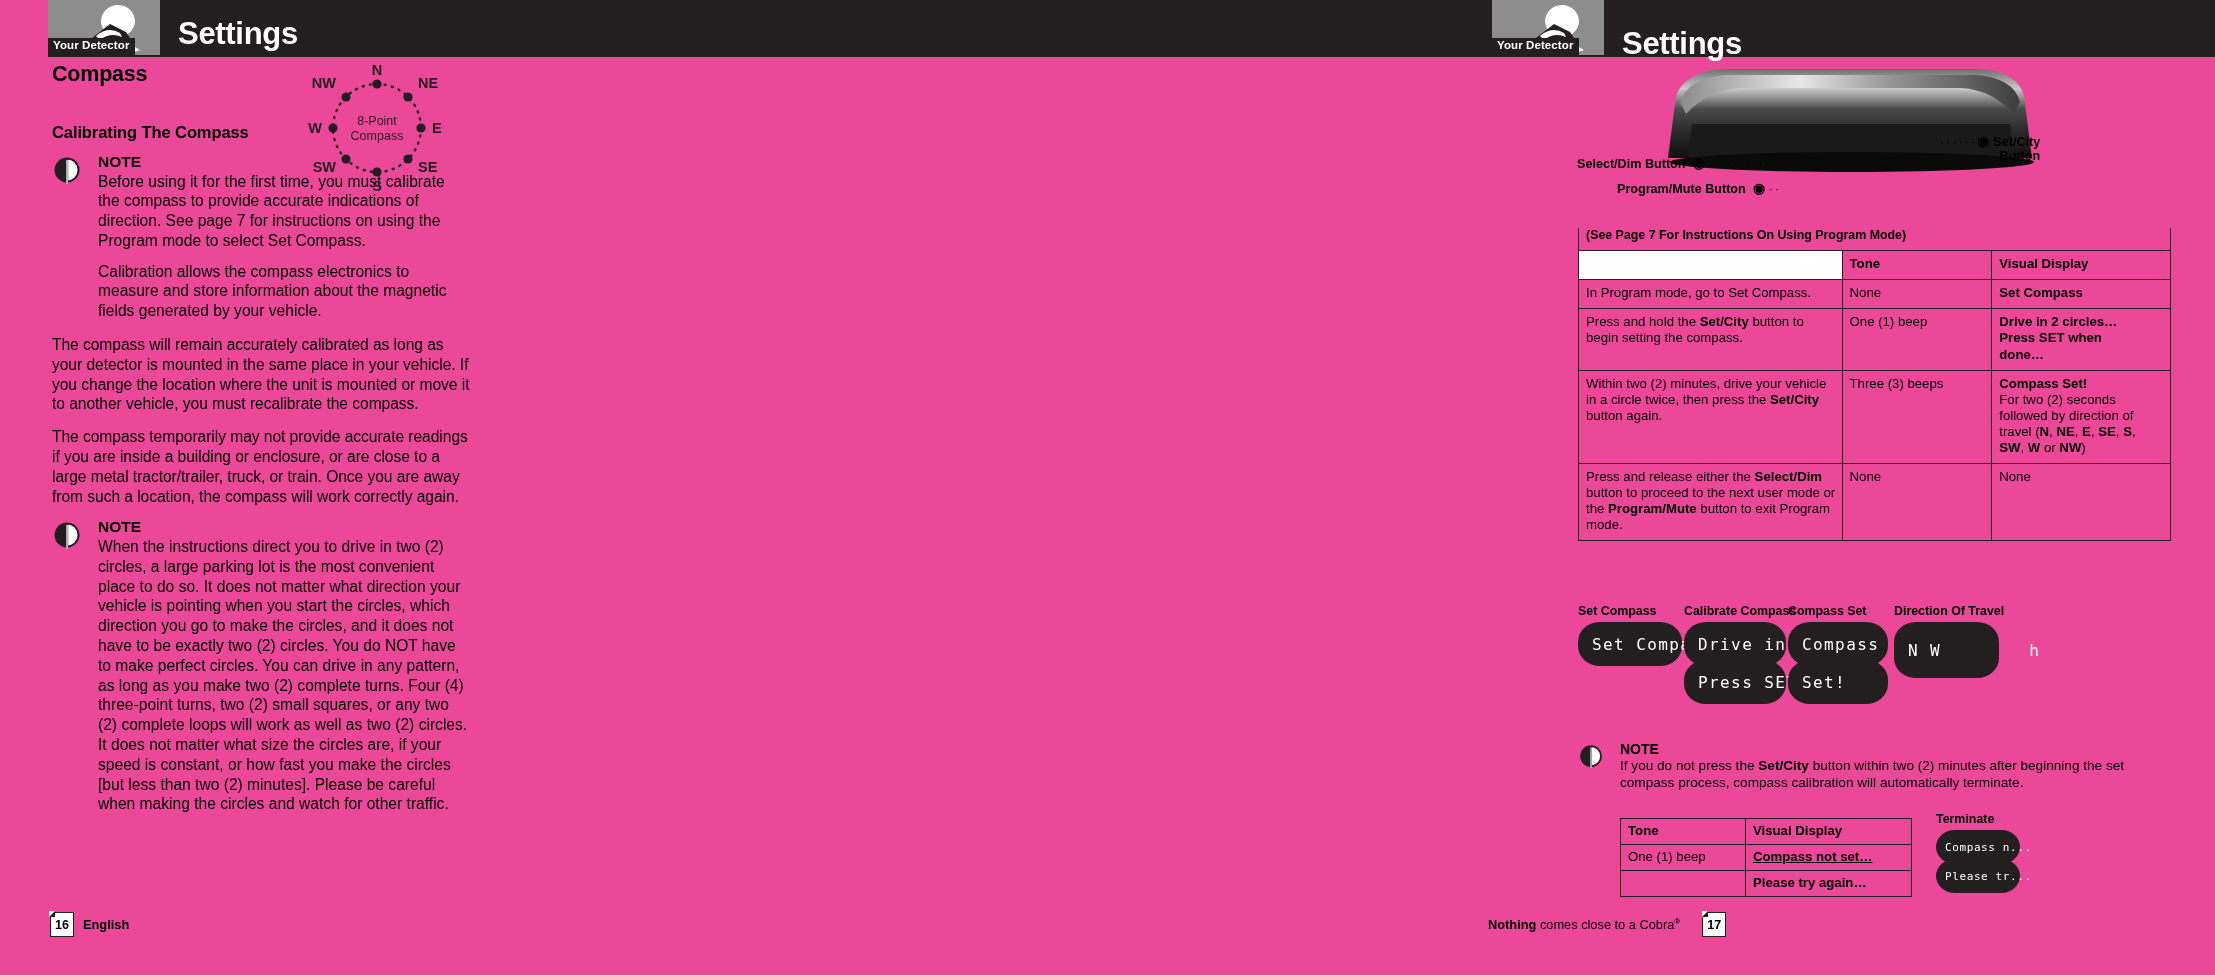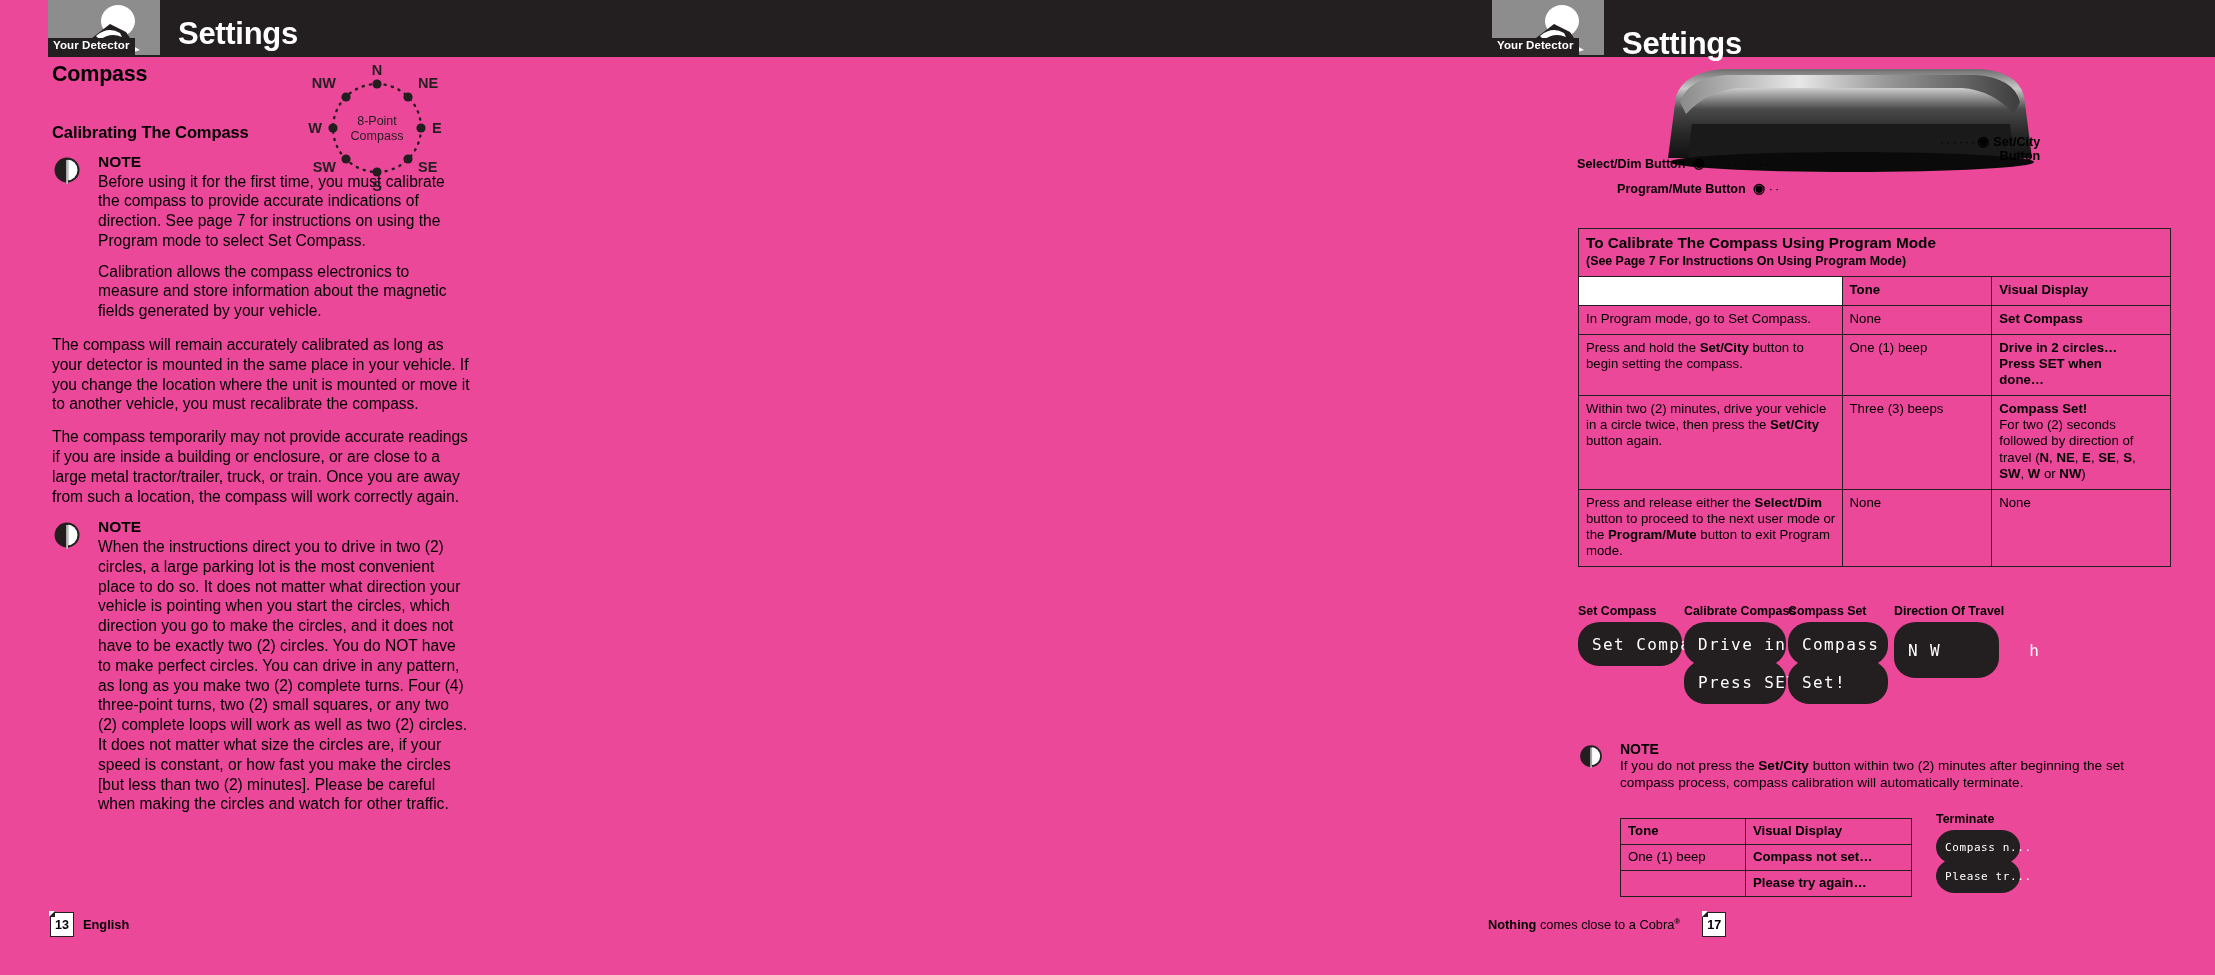--- a/index.html
+++ b/index.html
@@ -237,23 +237,20 @@
     <span style="letter-spacing:2px; font-weight:normal;">··</span>
   </div>
   <div class="callout" style="left:1940px; top:125px; text-align:right;margin-top:8px;">
     <span style="font-weight:normal; letter-spacing:2px;">······</span><span style="font-size:14px;">◉&nbsp;</span><span>Set/City</span>
     <div style="margin-left:54px;">Button</div>
   </div>
 
   <table class="tbl">
     <tbody id="tbl-body">
         <tr>
-          <td class="title-cell" colspan="3">To Calibrate The Compass Using Program Mode</td>
-        </tr>
-        <tr>
           <td class="sub-cell" colspan="3">(See Page 7 For Instructions On Using Program Mode)</td>
         </tr>
         <tr>
           <th class="c-step" style="background: rgb(255, 255, 255); border-right: 1.4px solid rgb(35, 31, 32); border-left: 1.4px solid rgb(35, 31, 32); border-top: 1.4px solid rgb(35, 31, 32);"></th>
           <th class="c-tone">Tone</th>
           <th class="c-vis">Visual Display</th>
         </tr>
         <tr>
           <td class="c-step">In Program mode, go to Set Compass.</td>
           <td class="c-tone">None</td>
@@ -311,39 +308,39 @@
   </div>
 
   <table class="tbl2">
     <tbody id="tbl2-body">
         <tr>
           <th style="width:125px;">Tone</th>
           <th>Visual Display</th>
         </tr>
         <tr>
           <td style="">One (1) beep</td>
-          <td style="font-weight:bold;">Compass not set…</td>
+          <td style="font-weight:bold;text-decoration:underline;">Compass not set…</td>
         </tr>
         <tr>
           <td style="border-top:none;">&nbsp;</td>
           <td style="font-weight:bold;">Please try again…</td>
         </tr>
       </tbody>
   </table>
 
   <div class="term-group">
     <div class="lcd-label">Terminate</div>
     <div id="term-screens">
         <div class="lcd" style="width:84px;height:34px;font-size:11px;letter-spacing:.6px;padding-left:9px;">Compass&nbsp;n...</div>
         <div class="lcd" style="width:84px;height:34px;font-size:11px;letter-spacing:.6px;padding-left:9px;margin-top:-5px;">Please&nbsp;tr...</div>
       </div>
   </div>
 
   <div class="footer-left">
-    <div class="pagenum">13</div>
+    <div class="pagenum">16</div>
     <div class="foot-text">English</div>
   </div>
 
   <div class="footer-right">
     <div class="foot-text">
       <b>Nothing</b><span class="norm"> comes close to a Cobra</span><span class="reg">®</span>
     </div>
     <div class="pagenum">17</div>
   </div>
 

